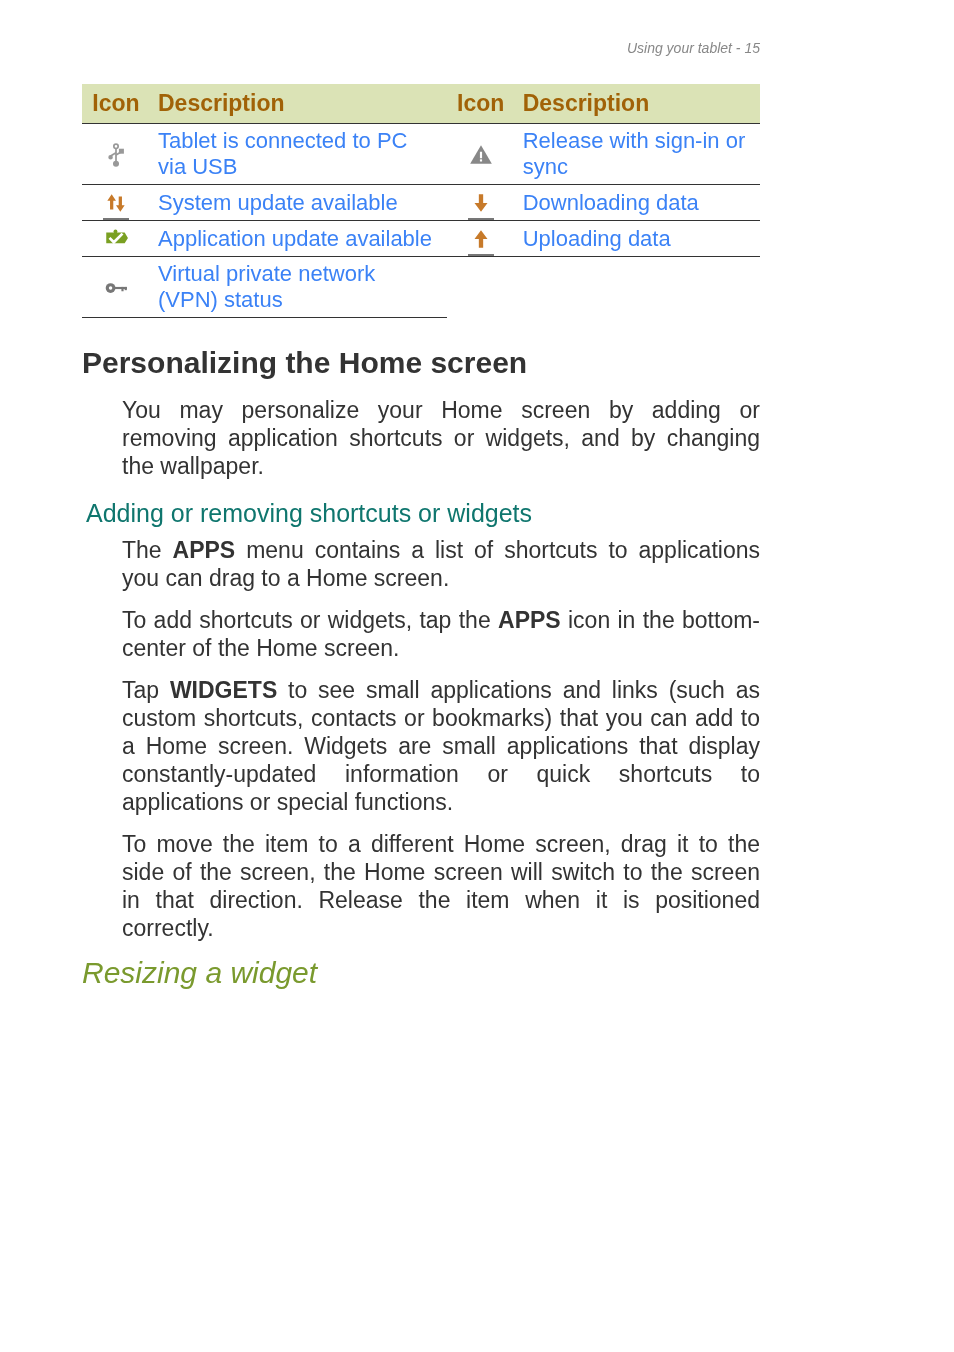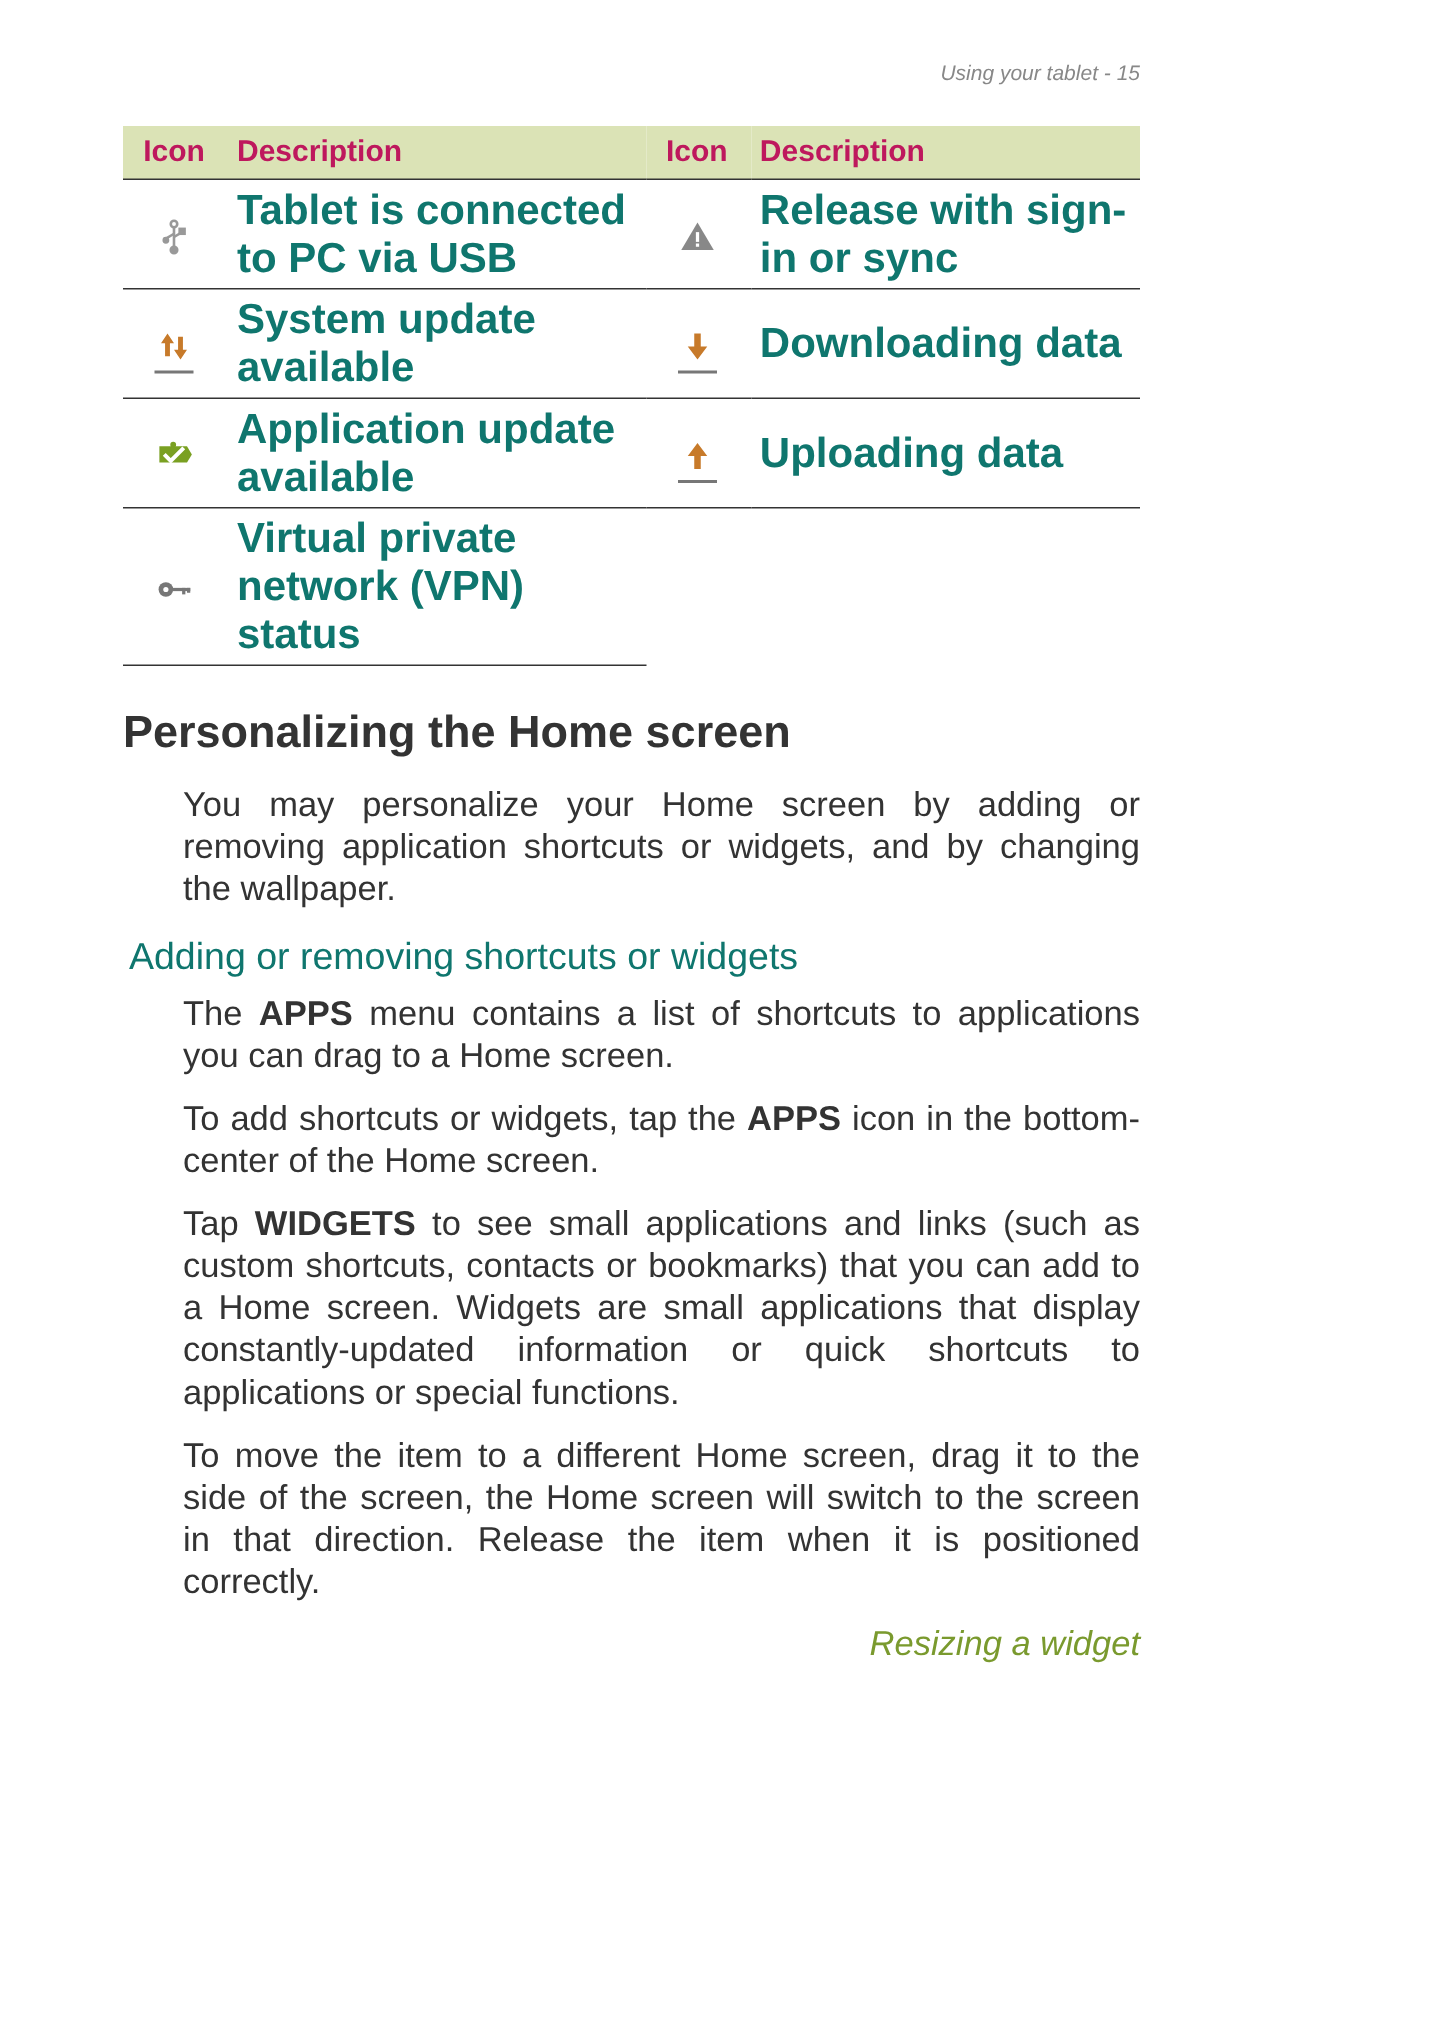--- a/index.html
+++ b/index.html
@@ -1,35 +1,35 @@
 <!DOCTYPE html>
 <html><head>
 <meta charset="utf-8">
 <style>
   * { box-sizing: border-box; margin: 0; padding: 0; }
   html, body { width: 954px; height: 1352px; background: #fff; font-family: Arial, Helvetica, sans-serif; color: #333; }
   .page { width: 794px; height: 1352px; padding: 40px 34px 40px 82px; position: relative; }
   .header-line { font-style: italic; color: #888; font-size: 14px; text-align: right; margin-bottom: 28px; }
 
   table.icon-table { width: 100%; border-collapse: collapse; margin-bottom: 28px; }
-  .icon-table th { text-align: left; font-weight: bold; font-size: 20px; color: #be185d; padding: 6px 8px 6px 6px; border-bottom: 1.5px solid #333; background: #dbe3b6; vertical-align: middle; }
-  .icon-table td { font-size: 28px; color: #0f766e; padding: 4px 8px 4px 6px; border-bottom: 1px solid #333; vertical-align: middle; font-weight: bold; }
+  .icon-table th { text-align: left; font-weight: bold; font-size: 23px; color: #a16207; padding: 6px 8px 6px 6px; border-bottom: 1.5px solid #333; background: #dbe3b6; vertical-align: middle; }
+  .icon-table td { font-size: 22px; color: #3b82f6; padding: 4px 8px 4px 6px; border-bottom: 1px solid #333; vertical-align: middle; }
   .icon-table .icon-col { width: 70px; text-align: center; }
   .icon-table .icon-col2 { width: 70px; text-align: center; }
   .icon-table .desc-col { }
   .icon-table tr.lastrow td { border-bottom: 1.5px solid #333; }
 
   .icon-svg { width: 26px; height: 26px; display: inline-block; vertical-align: middle; }
 
   h2.section-h2 { font-size: 30px; font-weight: bold; color: #333; margin: 14px 0 16px 0; }
 
   .body-para { font-size: 23px; color: #333; margin: 0 0 14px 40px; text-align: justify; line-height: 1.22; }
 
   .sub-h3 { color: #0f766e; font-size: 25px; margin: 18px 0 8px 4px; font-weight: normal; }
-  .sub-h4 { font-style: italic; color: #7a9a2e; font-size: 23px; margin: 14px 0 8px 0; font-weight: normal; text-align: right; }
+  .sub-h4 { font-style: italic; color: #7a9a2e; font-size: 30px; margin: 14px 0 8px 0; font-weight: normal; }
 
   .body-para .bold { font-weight: bold; }
 
   
   .ubar { display:inline-block; position:relative; }
   .ubar::after { content:""; display:block; position:absolute; left:0; right:0; bottom:-4px; height:2px; background:#777; }
 </style>
 </head>
 <body>
 

